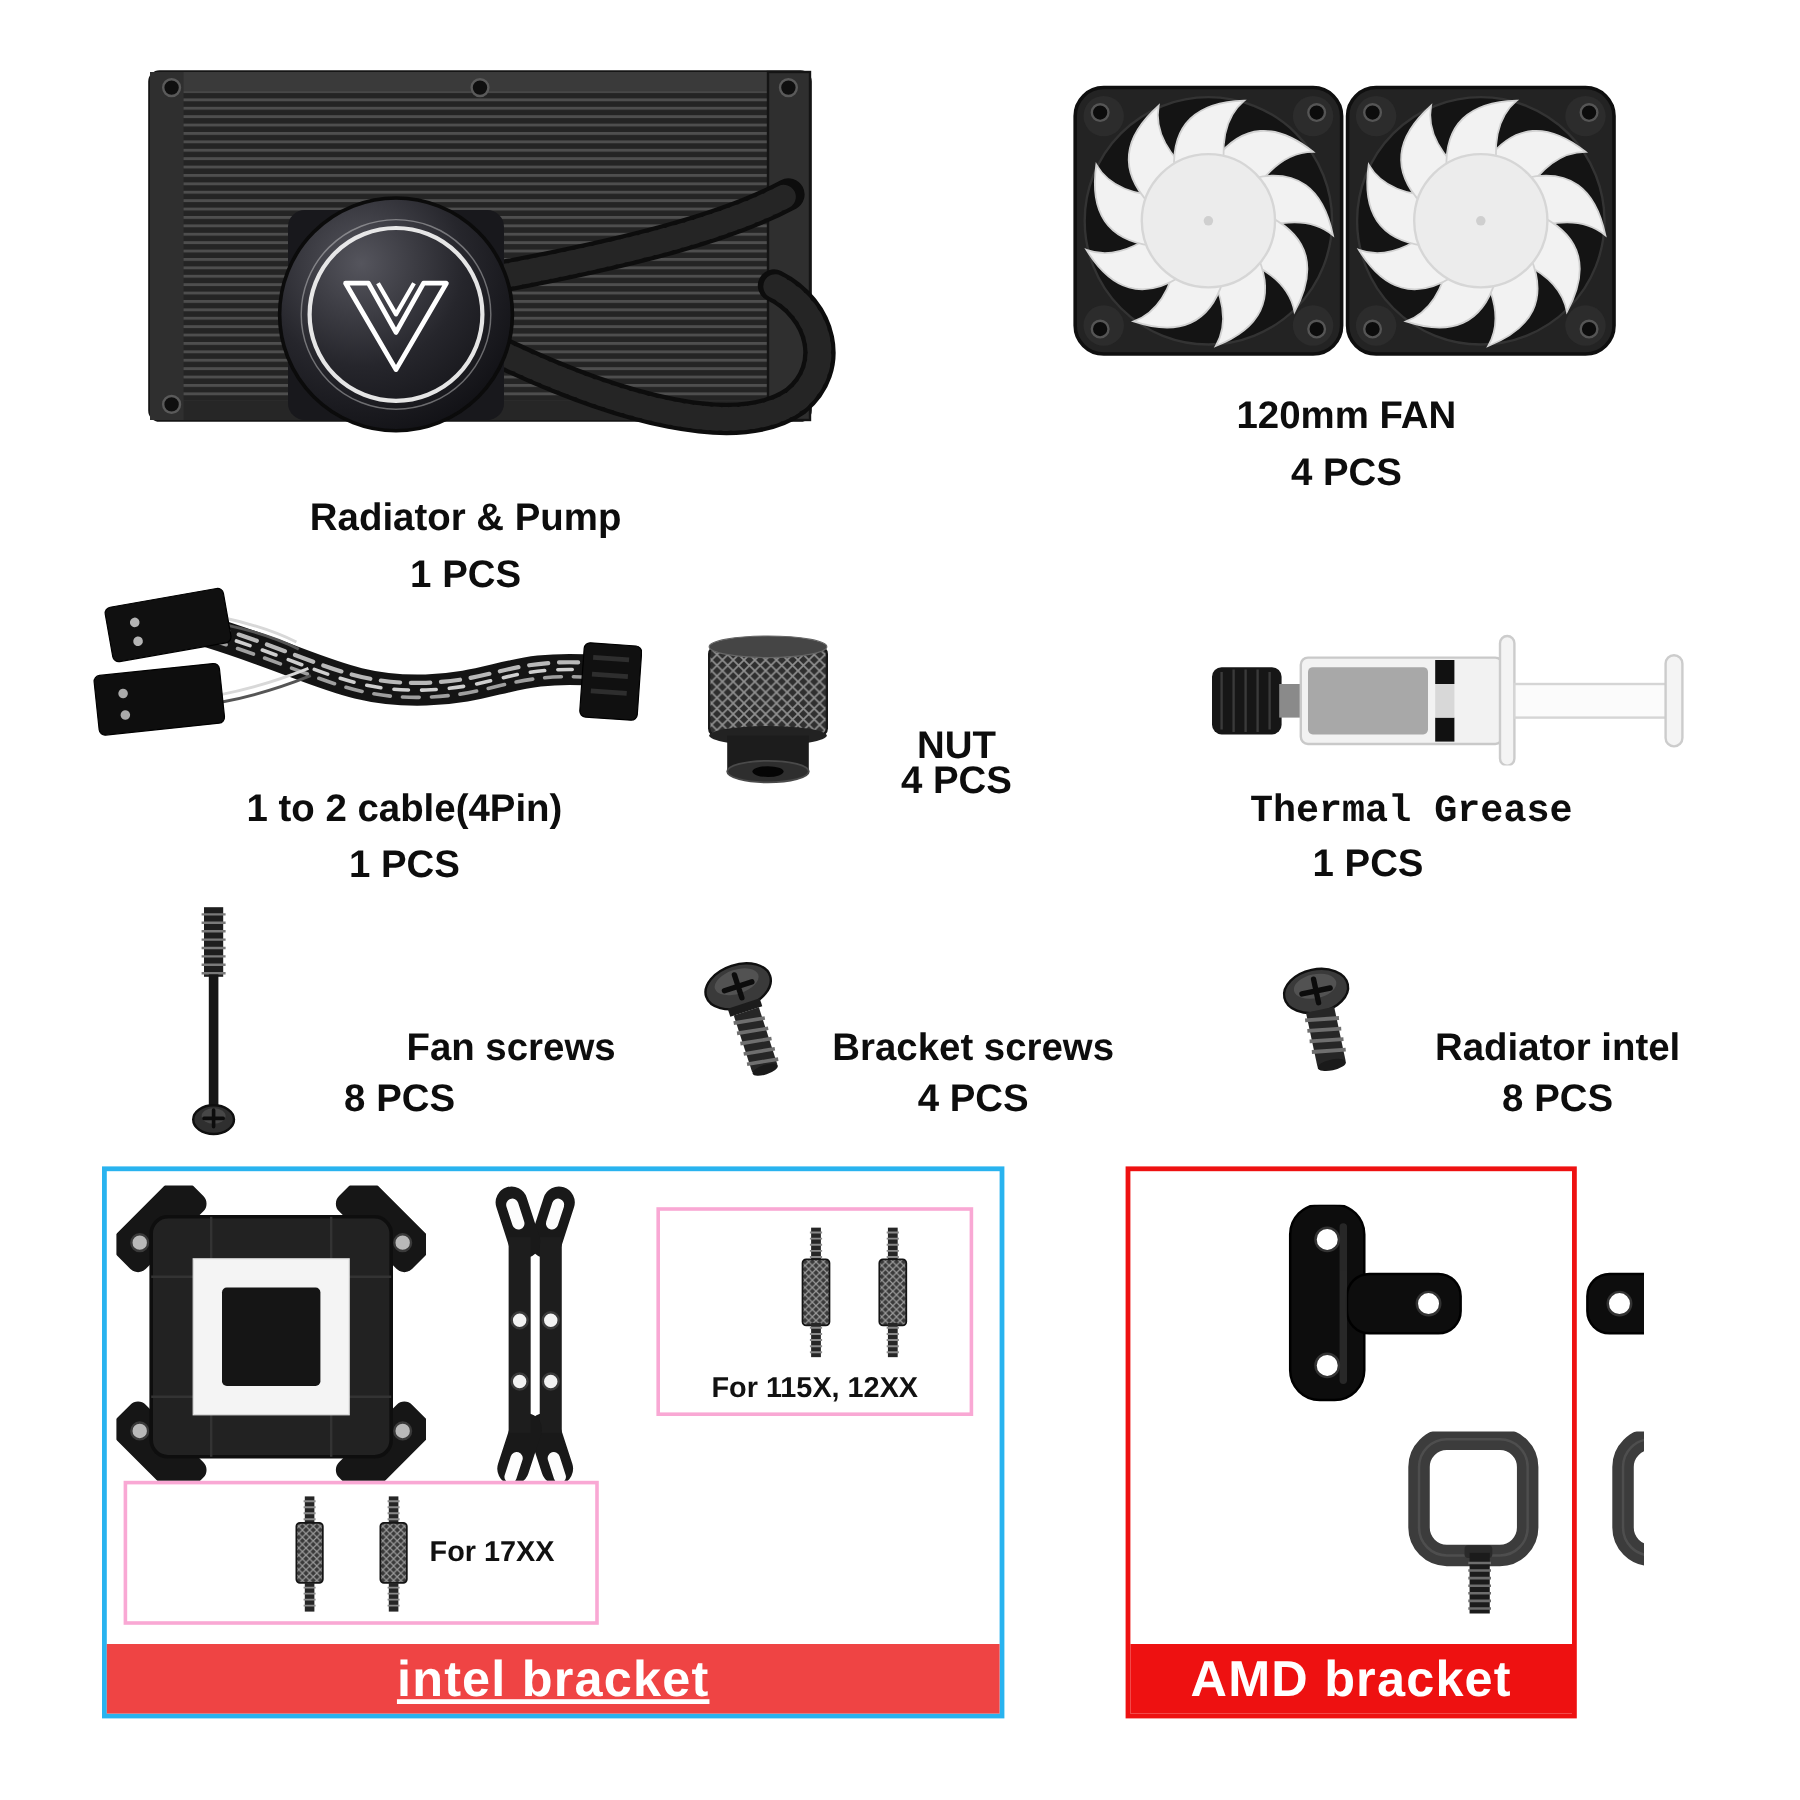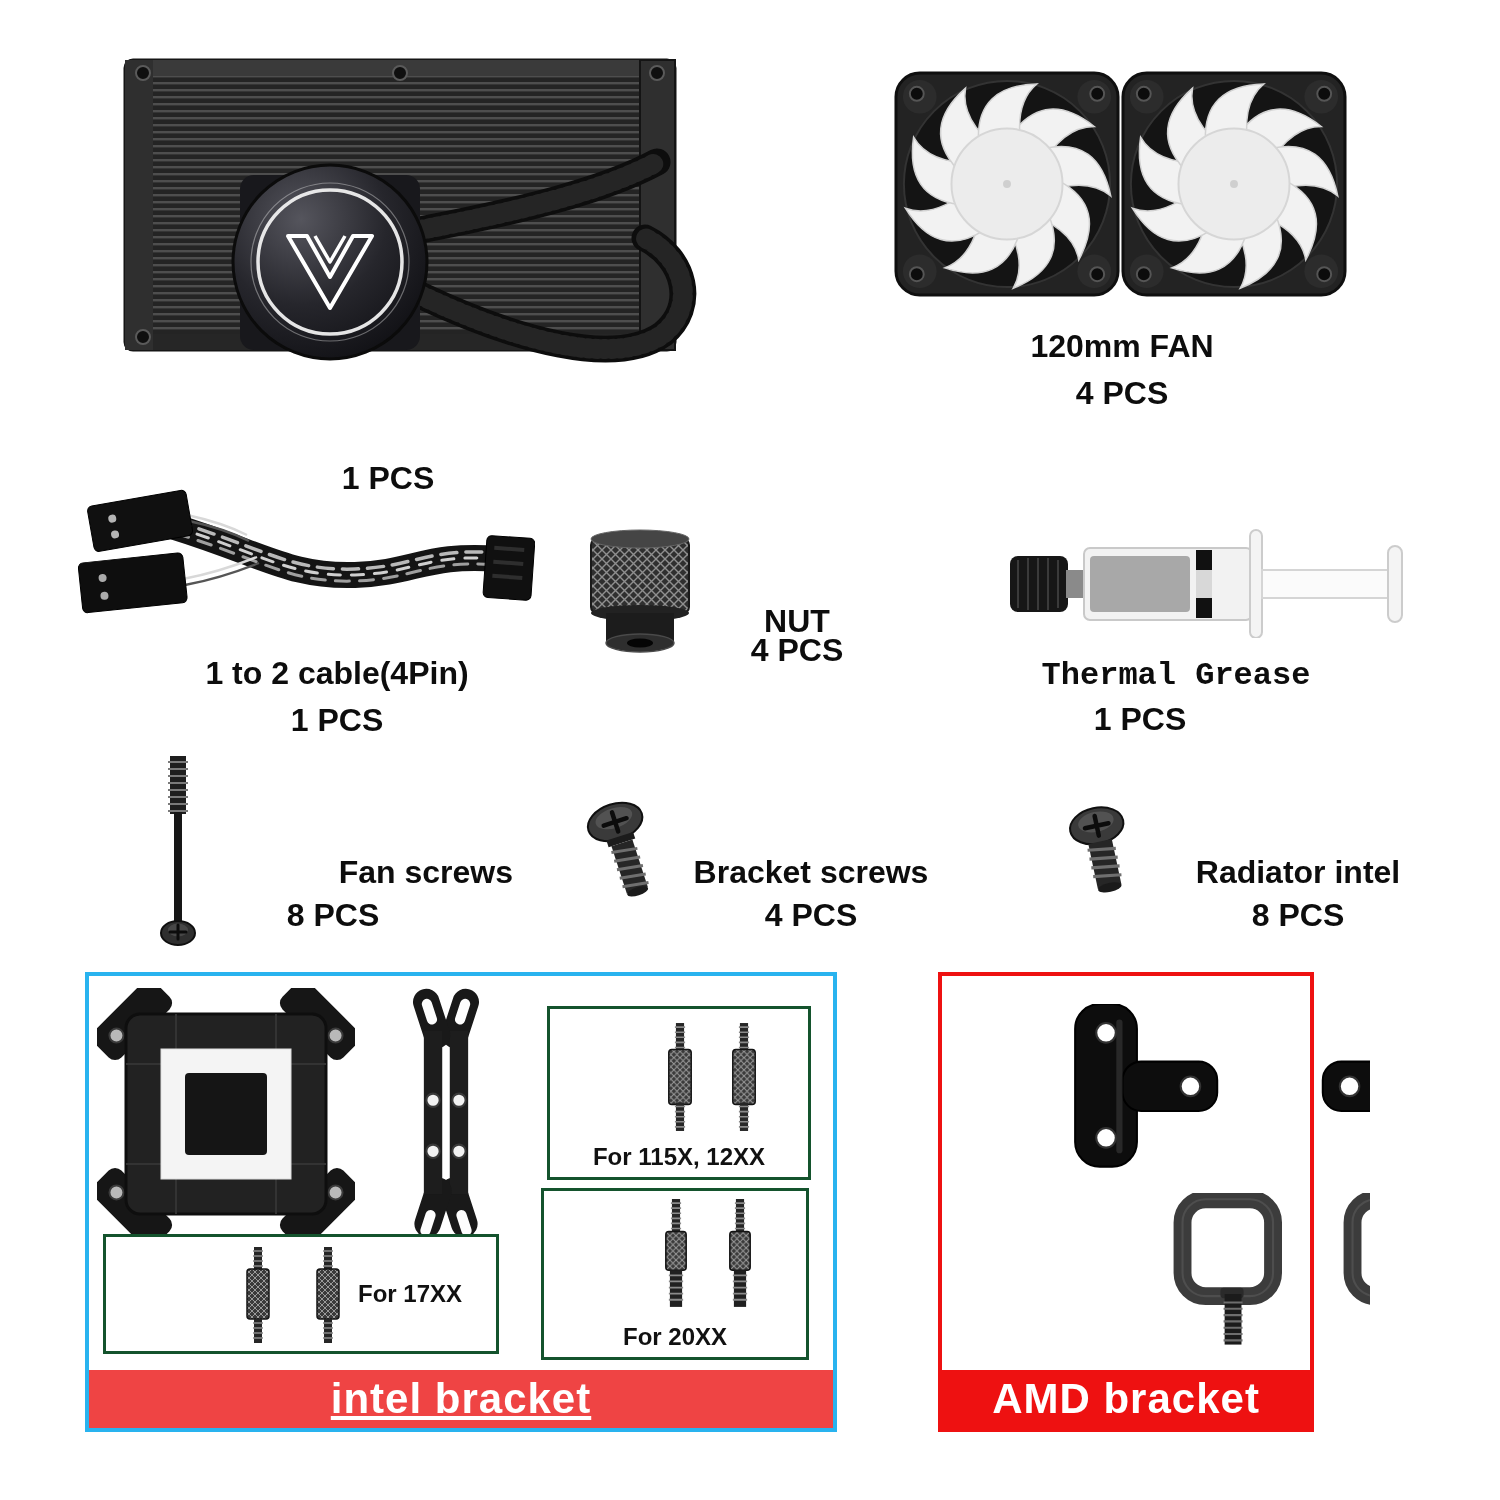--- a/index.html
+++ b/index.html
@@ -8,21 +8,21 @@
   .abs{position:absolute;}
   .part-label{position:absolute;font-size:32px;font-weight:bold;text-align:center;color:#0d0d0d;width:360px;line-height:1.1;margin-top:31px;}
   .cap{position:absolute;font-size:24px;font-weight:bold;color:#111;text-align:center;}
   .frame-box{position:absolute;background:#fff;box-sizing:border-box;}
   .intel-box{left:85px;top:972px;width:752px;height:460px;border:4px solid #29b3ef;}
   .amd-box{left:938px;top:972px;width:376px;height:460px;border:4px solid #ee1111;}
   .box-footer{position:absolute;left:0;right:0;bottom:0;height:58px;display:flex;align-items:center;
               justify-content:center;color:#fff;font-size:42px;font-weight:bold;letter-spacing:1px;}
   .intel-footer{background:#ef4444;text-decoration:underline;}
   .amd-footer{background:#ee1111;}
-  .std-box{position:absolute;border:3px solid #14532d;background:#fff;box-sizing:border-box;}
+  .std-box{position:absolute;border:3px solid #f9a8d4;background:#fff;box-sizing:border-box;}
   svg{display:block;}
   .sprite{position:absolute;width:0;height:0;overflow:hidden;}
 </style>
 </head>
 <body>
 
 <div class="canvas">
 
   <svg class="sprite" aria-hidden="true">
     <defs>
@@ -156,20 +156,21 @@
     </g>
     <rect x="135" y="135" width="180" height="175" rx="14" fill="#18181c"></rect>
     <circle cx="225" cy="222" r="97" fill="url(#pumpGrad)" stroke="#0b0b0b" stroke-width="3"></circle>
     <circle cx="225" cy="222" r="79" fill="none" stroke="#e9e9e9" stroke-width="1.2" opacity="0.4"></circle>
     <circle cx="225" cy="222" r="72" fill="none" stroke="#f0f0f0" stroke-width="3.5" opacity="0.95"></circle>
     <g stroke="#ffffff" fill="none" stroke-linejoin="round">
       <path d="M 183 196 L 225 268 L 267 196 L 248 196 L 225 237 L 202 196 Z" stroke-width="4"></path>
       <path d="M 210 196 L 225 222 L 240 196" stroke-width="3.5"></path>
     </g>
   </svg>
+  <div class="part-label" style="left:208px;top:383px;">Radiator &amp; Pump</div>
   <div class="part-label" style="left:208px;top:430px;">1 PCS</div>
 
   <svg class="abs" style="left:893px;top:70px;" width="228" height="228" viewBox="0 0 230 230">
     <use href="#sym-fan"></use>
   </svg>
   <svg class="abs" style="left:1120px;top:70px;" width="228" height="228" viewBox="0 0 230 230">
     <use href="#sym-fan"></use>
   </svg>
   <div class="part-label" style="left:942px;top:298px;">120mm FAN</div>
   <div class="part-label" style="left:942px;top:345px;">4 PCS</div>
@@ -307,29 +308,20 @@
     <div class="std-box" style="left:458px;top:30px;width:264px;height:174px;">
       <svg class="abs" style="left:16px;top:12px;" width="228" height="112" viewBox="0 0 228 112">
         <use href="#sym-standoff-a" transform="translate(0,0)"></use>
         <use href="#sym-standoff-a" transform="translate(64,0)"></use>
         <use href="#sym-standoff-a" transform="translate(128,0)"></use>
         <use href="#sym-standoff-a" transform="translate(192,0)"></use>
       </svg>
       <div class="cap" style="left:0;right:0;bottom:6px;">For 115X, 12XX</div>
     </div>
 
-    <div class="std-box" style="left:452px;top:212px;width:268px;height:172px;">
-      <svg class="abs" style="left:18px;top:8px;" width="228" height="114" viewBox="0 0 228 114">
-        <use href="#sym-standoff-b" transform="translate(0,0)"></use>
-        <use href="#sym-standoff-b" transform="translate(64,0)"></use>
-        <use href="#sym-standoff-b" transform="translate(128,0)"></use>
-        <use href="#sym-standoff-b" transform="translate(192,0)"></use>
-      </svg>
-      <div class="cap" style="left:0;right:0;bottom:6px;">For 20XX</div>
-    </div>
 
     <div class="std-box" style="left:14px;top:258px;width:396px;height:120px;">
       <svg class="abs" style="left:30px;top:8px;" width="244" height="100" viewBox="0 0 244 100">
         <use href="#sym-standoff-c" transform="translate(0,0)"></use>
         <use href="#sym-standoff-c" transform="translate(70,0)"></use>
         <use href="#sym-standoff-c" transform="translate(140,0)"></use>
         <use href="#sym-standoff-c" transform="translate(208,0)"></use>
       </svg>
       <div class="cap" style="right:16px;top:50%;transform:translateY(-50%);width:140px;">For 17XX</div>
     </div>

